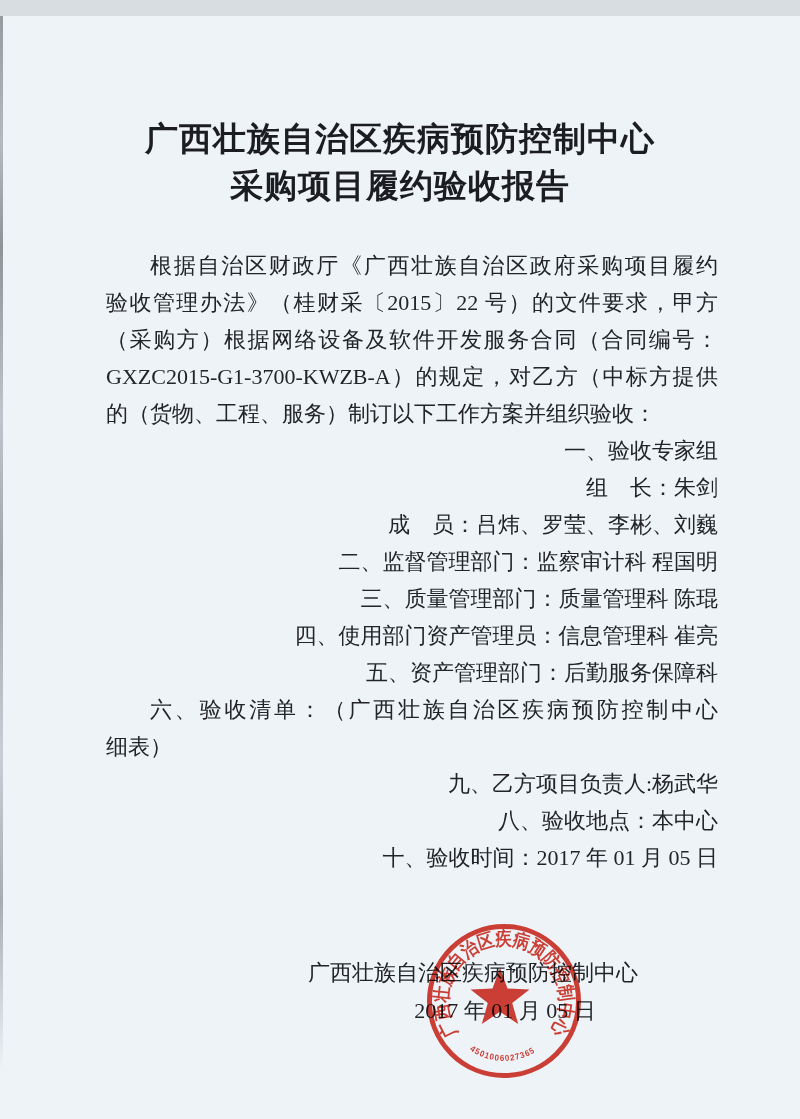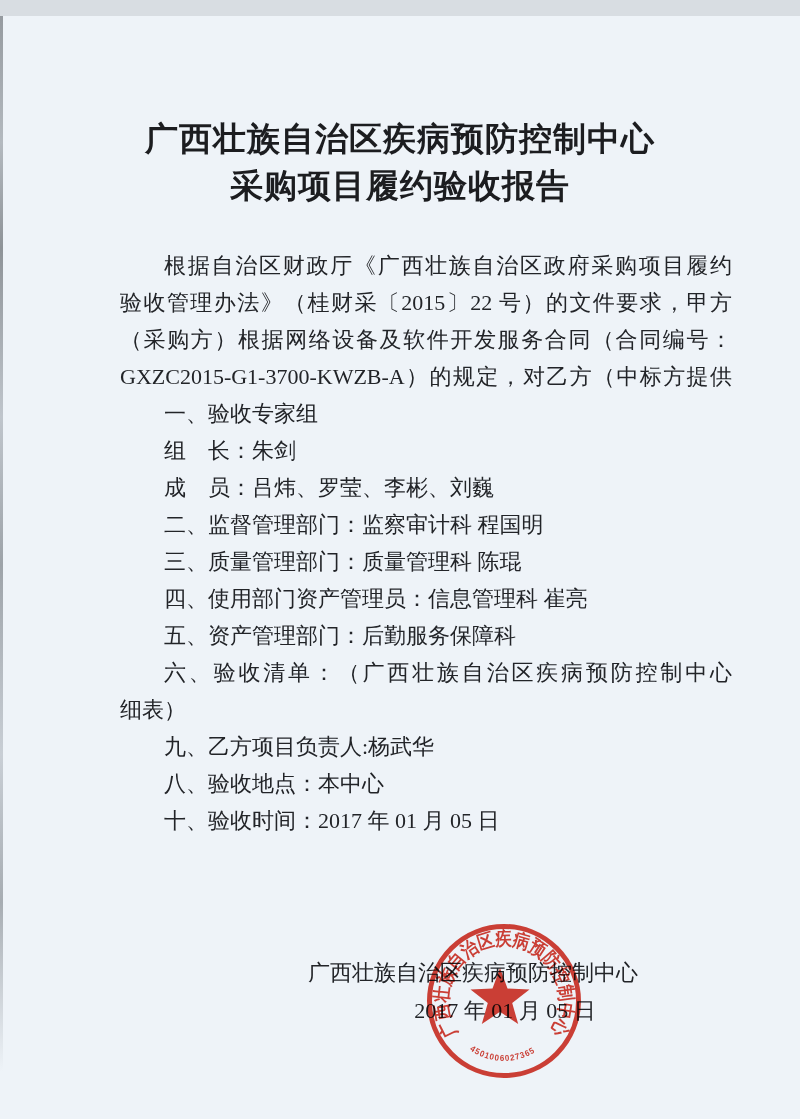--- a/index.html
+++ b/index.html
@@ -22,26 +22,26 @@
     transform:rotate(-0.35deg); transform-origin:left center;
   }
   
   .title-block {
     position:absolute; top:99px; left:0; width:800px; text-align:center;
     font-family:"Liberation Sans", sans-serif; font-weight:700;
     font-size:33px; line-height:47px; letter-spacing:1px; color:#1c1d20;
   }
   
   .body-block {
-    position:absolute; top:231px; left:120px; width:612px;
+    position:absolute; top:231px; left:106px; width:612px;
     font-size:22px; line-height:37px;
   }
   .body-block .line { white-space:nowrap; }
   .body-block .line.fill { text-align:justify; text-align-last:justify; white-space:normal; overflow:hidden; height:37px; }
-  .body-block .line.indent { padding-left:44px; }
+  .body-block .line.indent { padding-left:44px;text-align:right; }
   
   .signature-block {
     position:absolute; top:938px; left:308px; width:330px;
     font-size:22px; line-height:38px; text-align:center;
   }
   .sig-date { transform:translateX(32px); }
   
   .seal {
     position:absolute; left:419px; top:900px; width:170px; height:170px;
     mix-blend-mode:multiply; opacity:.92;
@@ -60,20 +60,21 @@
   <div class="title-block">
     <div>广西壮族自治区疾病预防控制中心</div>
     <div>采购项目履约验收报告</div>
   </div>
 
   <div class="body-block" id="body-lines">
       <div class="line indent fill">根据自治区财政厅《广西壮族自治区政府采购项目履约</div>
       <div class="line fill">验收管理办法》（桂财采〔2015〕22 号）的文件要求，甲方</div>
       <div class="line fill">（采购方）根据网络设备及软件开发服务合同（合同编号：</div>
       <div class="line fill">GXZC2015-G1-3700-KWZB-A）的规定，对乙方（中标方提供</div>
+      <div class="line">的（货物、工程、服务）制订以下工作方案并组织验收：</div>
       <div class="line indent">一、验收专家组</div>
       <div class="line indent">组　长：朱剑</div>
       <div class="line indent">成　员：吕炜、罗莹、李彬、刘巍</div>
       <div class="line indent">二、监督管理部门：监察审计科 程国明</div>
       <div class="line indent">三、质量管理部门：质量管理科 陈琨</div>
       <div class="line indent">四、使用部门资产管理员：信息管理科 崔亮</div>
       <div class="line indent">五、资产管理部门：后勤服务保障科</div>
       <div class="line indent fill">六、验收清单：（广西壮族自治区疾病预防控制中心</div>
       <div class="line">细表）</div>
       <div class="line indent">九、乙方项目负责人:杨武华</div>

